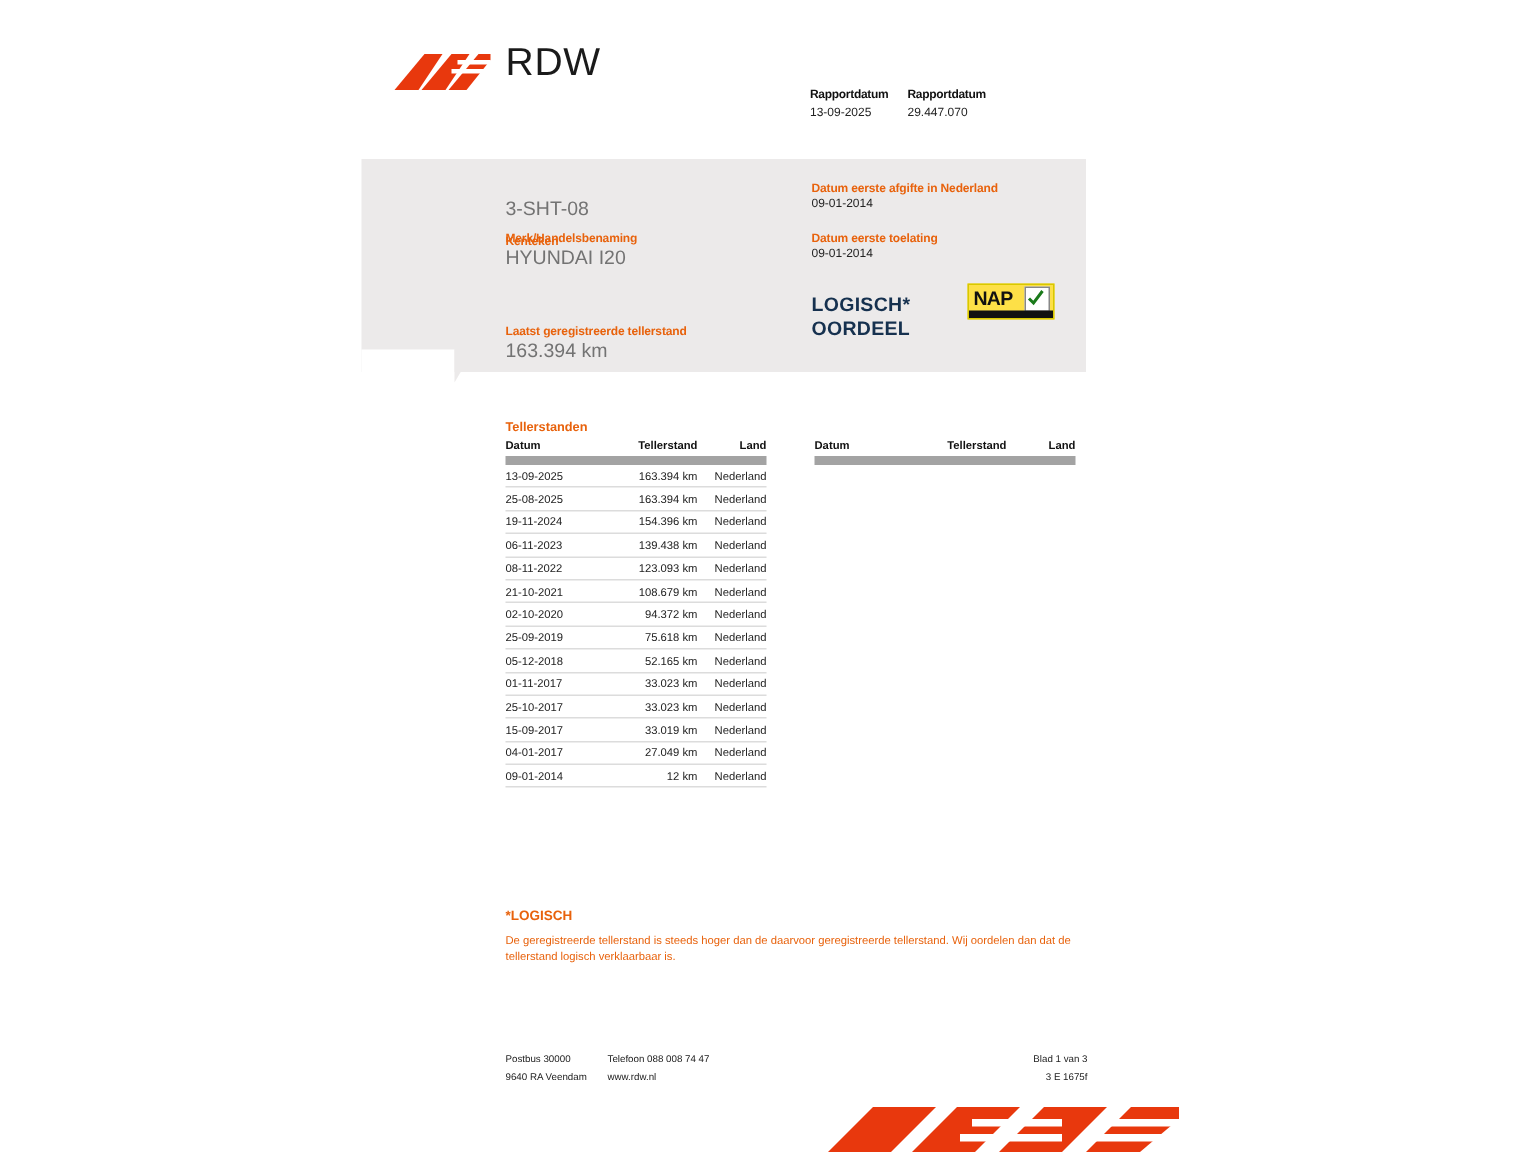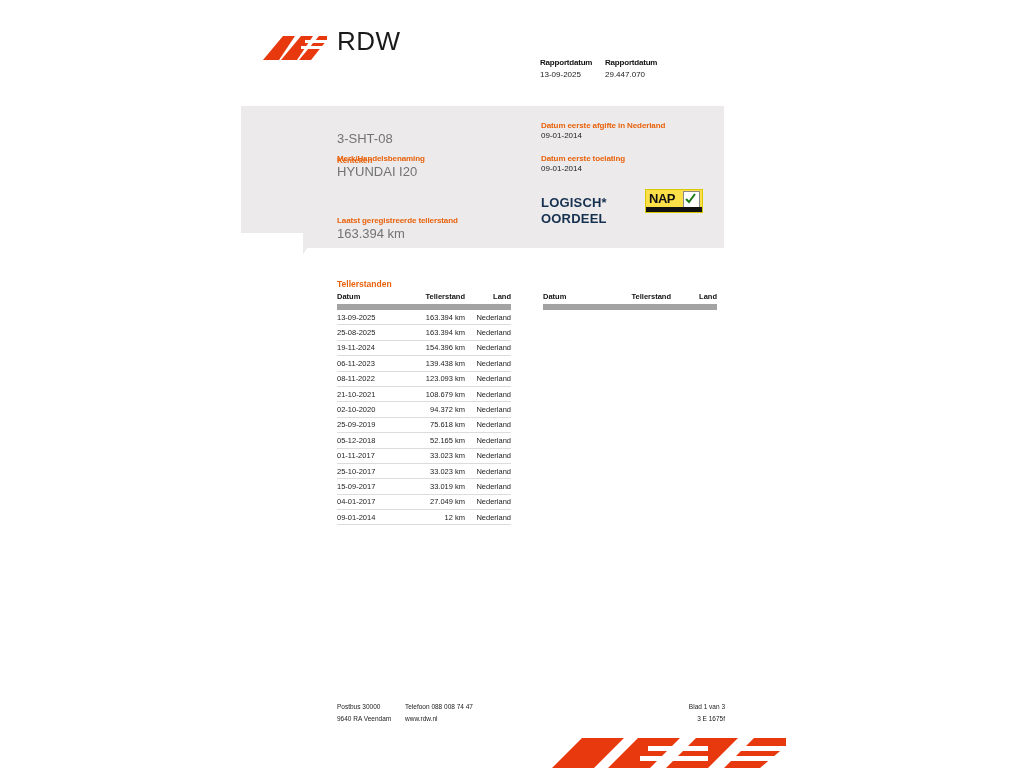--- a/index.html
+++ b/index.html
@@ -406,20 +406,24 @@
   <div class="table right">
     <div class="thead">
       <div class="th-date">Datum</div>
       <div class="th-km">Tellerstand</div>
       <div class="th-land">Land</div>
     </div>
     <div id="rows-right"></div>
   </div>
 
   <div class="footnote">
+    <div class="footnote-title">
+      <span class="star">*</span><span>LOGISCH</span>
+    </div>
+    <div class="footnote-body">De geregistreerde tellerstand is steeds hoger dan de daarvoor geregistreerde tellerstand. Wij oordelen dan dat de tellerstand logisch verklaarbaar is.</div>
   </div>
 
   <div class="footer">
     <div class="footer-row">
       <div class="f-c1">Postbus 30000</div>
       <div class="f-c2">Telefoon 088 008 74 47</div>
       <div class="f-c3">Blad 1 van 3</div>
     </div>
     <div class="footer-row">
       <div class="f-c1">9640 RA Veendam</div>

